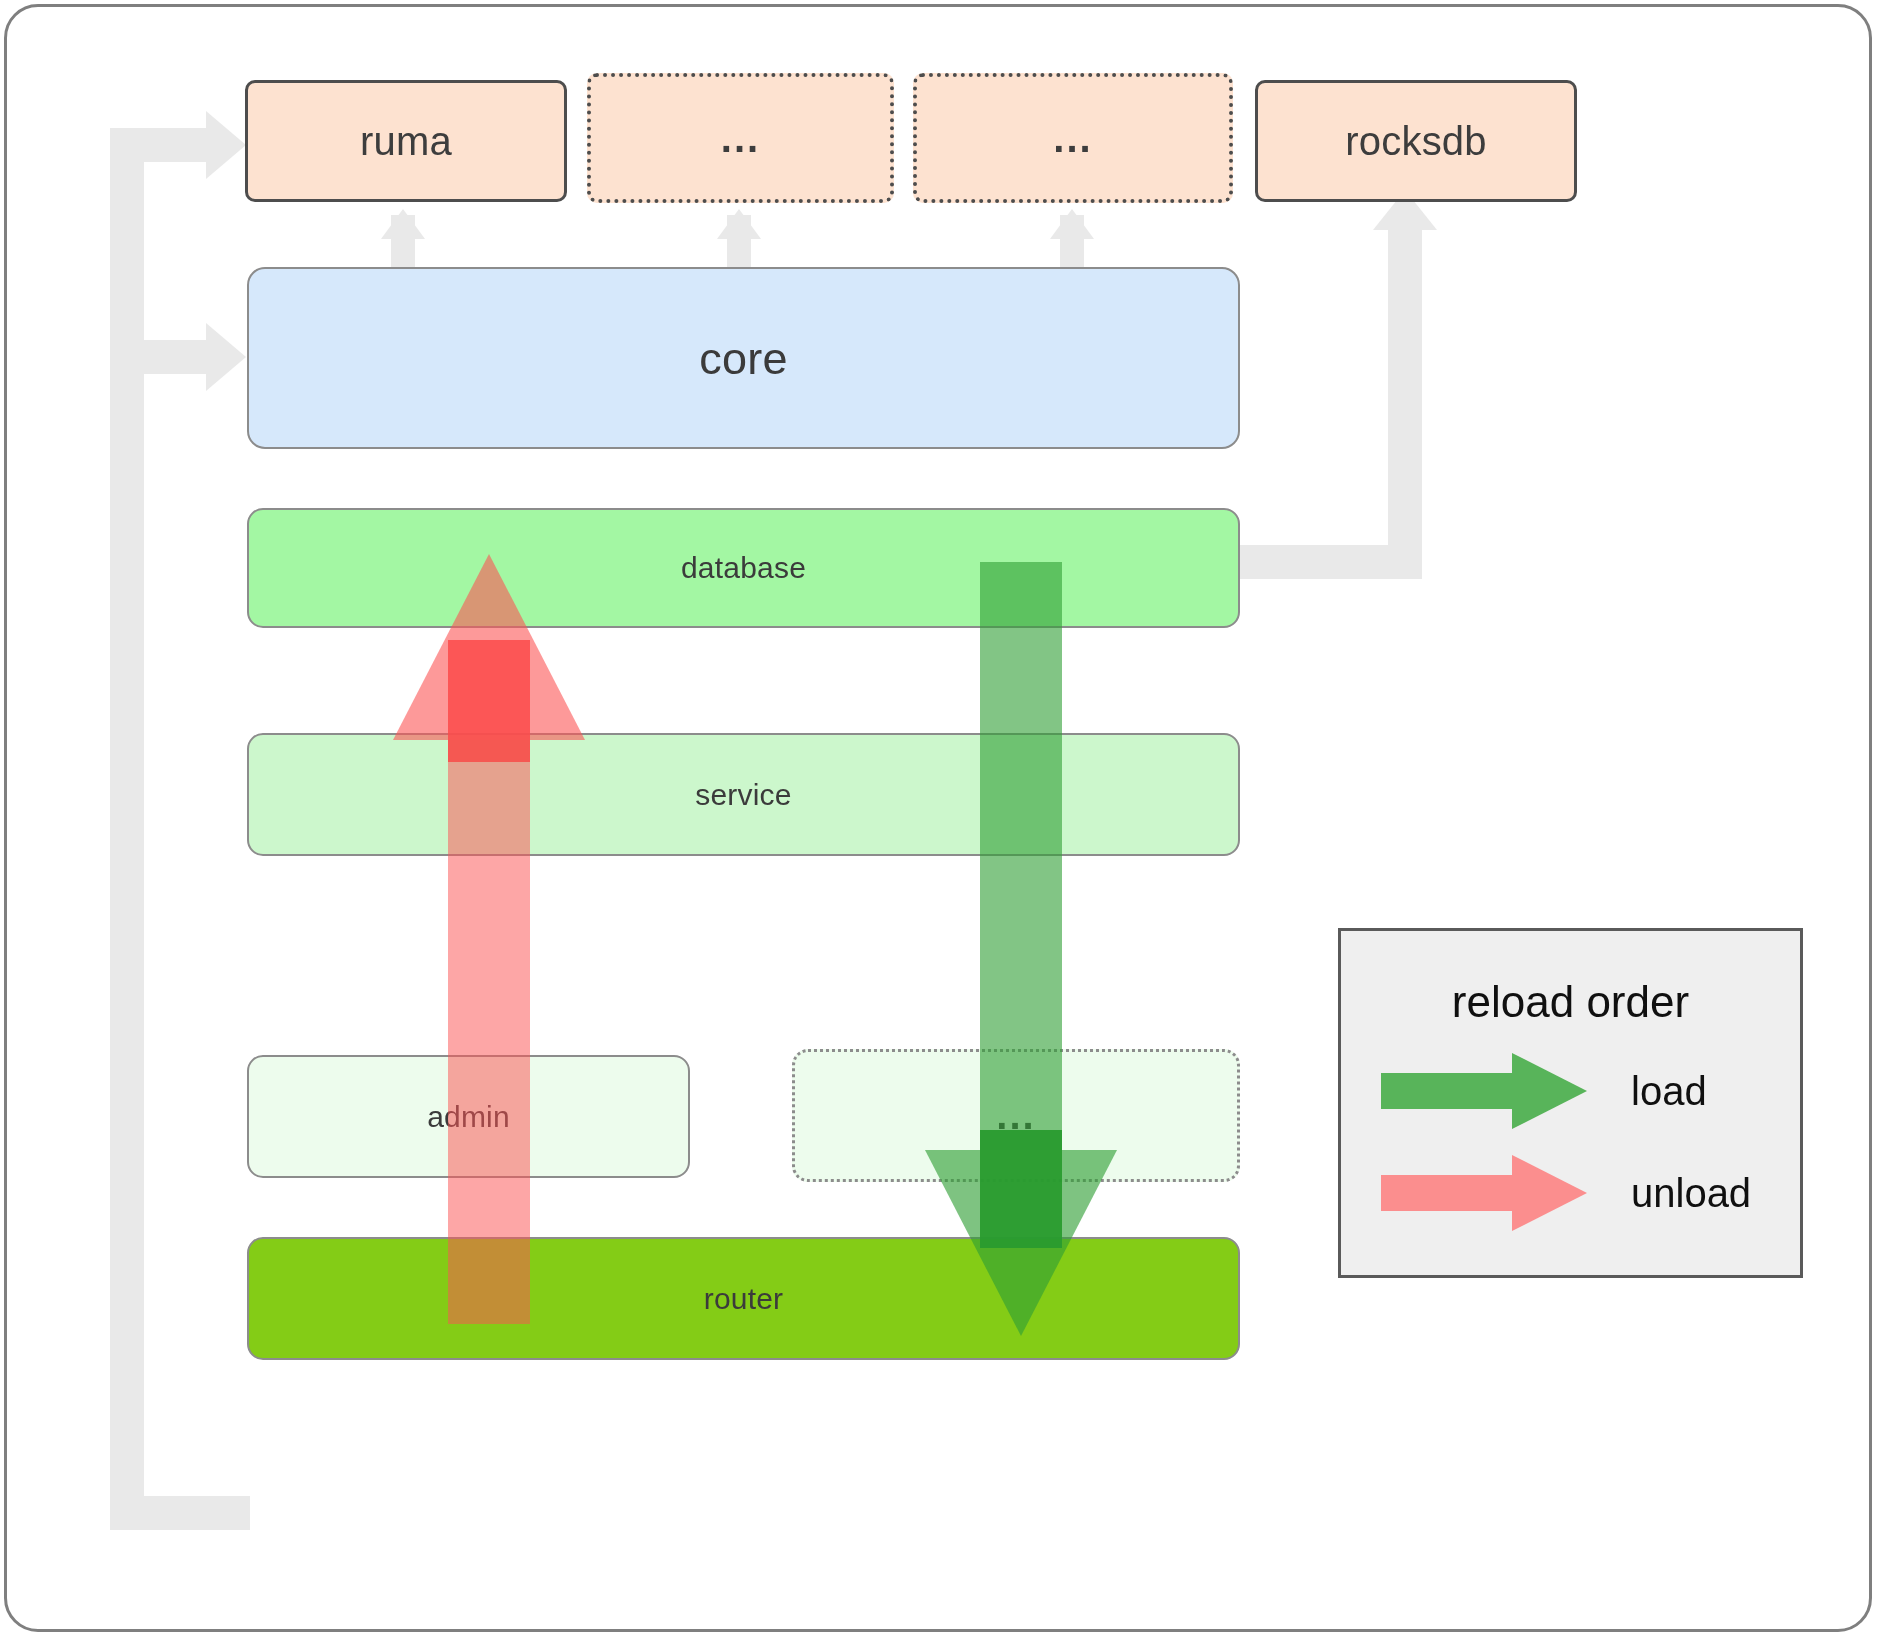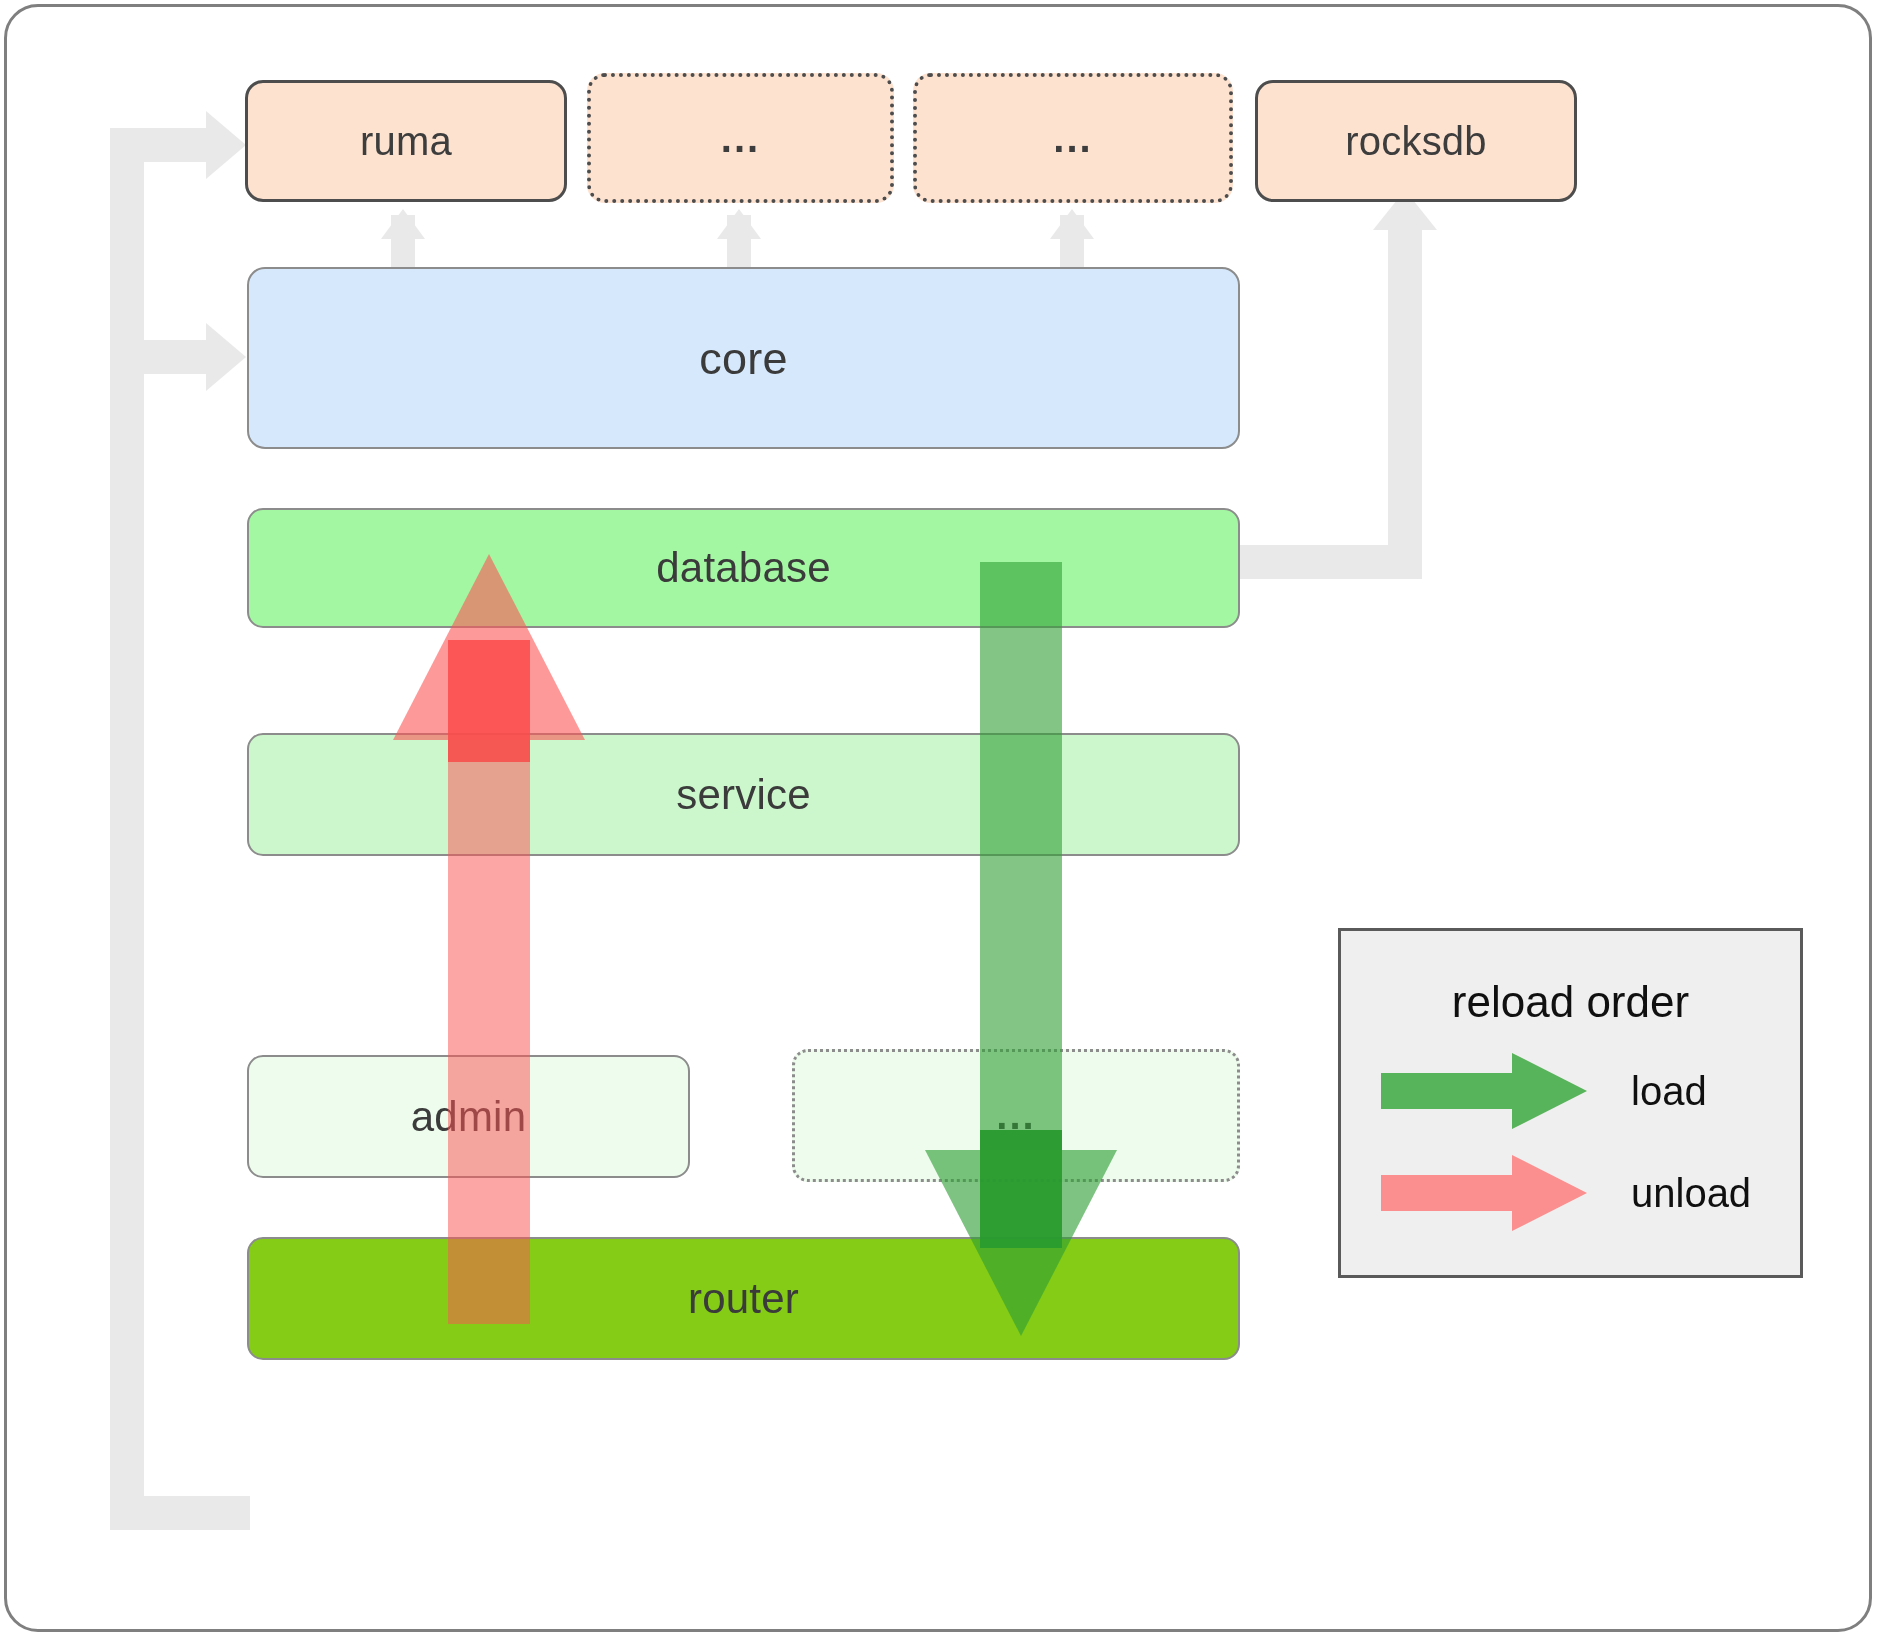--- a/index.html
+++ b/index.html
@@ -43,41 +43,41 @@
   .node .lbl {
     font-size: 38px;
     line-height: 1;
     letter-spacing: 0.2px;
   }
 
   
   .dep {
     background: #fde2d0;
     border: 3px solid #4d4d4d;
-    border-radius: 18px;
+    border-radius: 10px;
   }
   .dep.dotted {
     border-style: dotted;
     border-width: 4px;
     border-color: #4d4d4d;
   }
   .dep .lbl { font-size: 40px; color: #3d3d3d; }
   .ellipsis-lbl { font-size: 40px; font-weight: 700; letter-spacing: 2px; color: #3d3d3d; }
 
   
   .core-box {
     background: #d6e8fb;
     border: 2px solid #8c8c8c;
     border-radius: 18px;
   }
   .core-box .lbl { font-size: 45px; }
 
   
   .layer { border: 2px solid #8c8c8c; border-radius: 16px; }
-  .layer .lbl { font-size: 42px; }
+  .layer .lbl { font-size: 30px; }
   .layer.dotted { border-style: dotted; border-width: 3px; border-color: #8c8c8c; }
 
   
   .root-box {
     background: #0a4a93;
     border: 4px solid #0b0b0b;
     border-radius: 20px;
   }
   .root-box .lbl {
     font-size: 44px;

